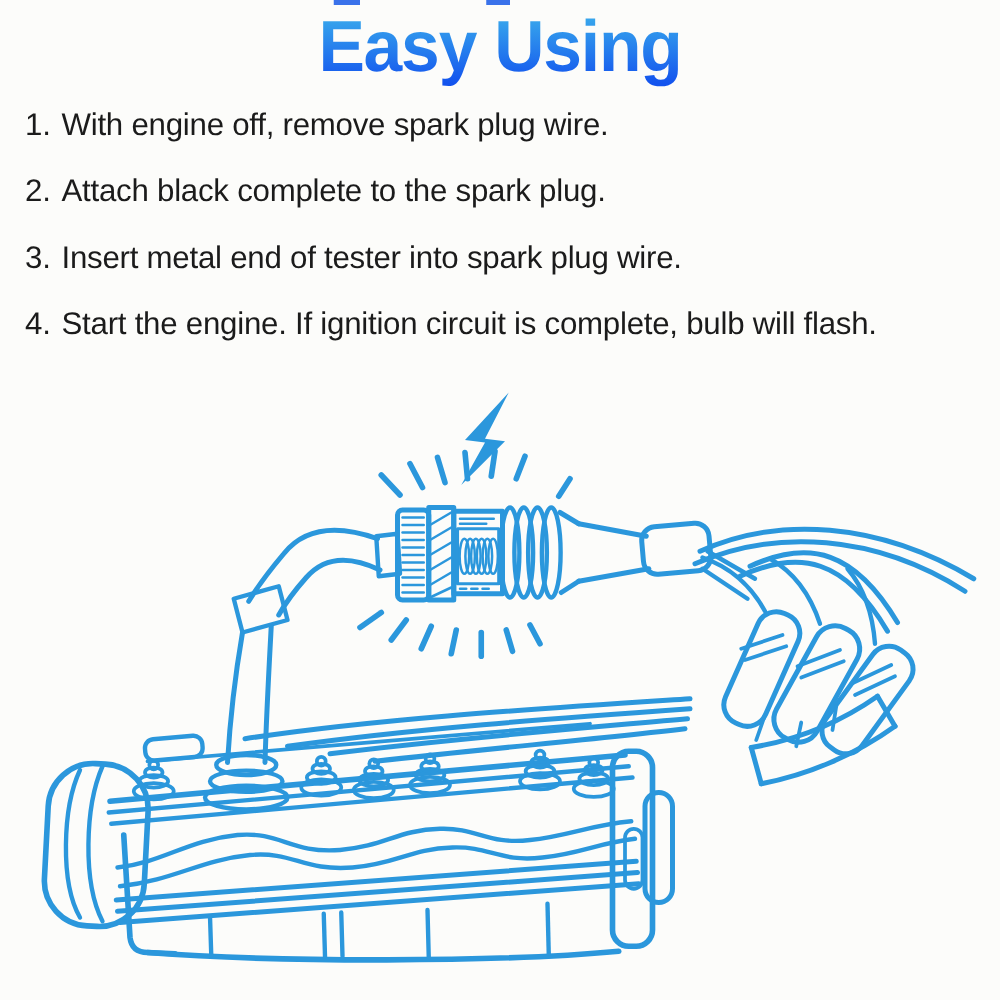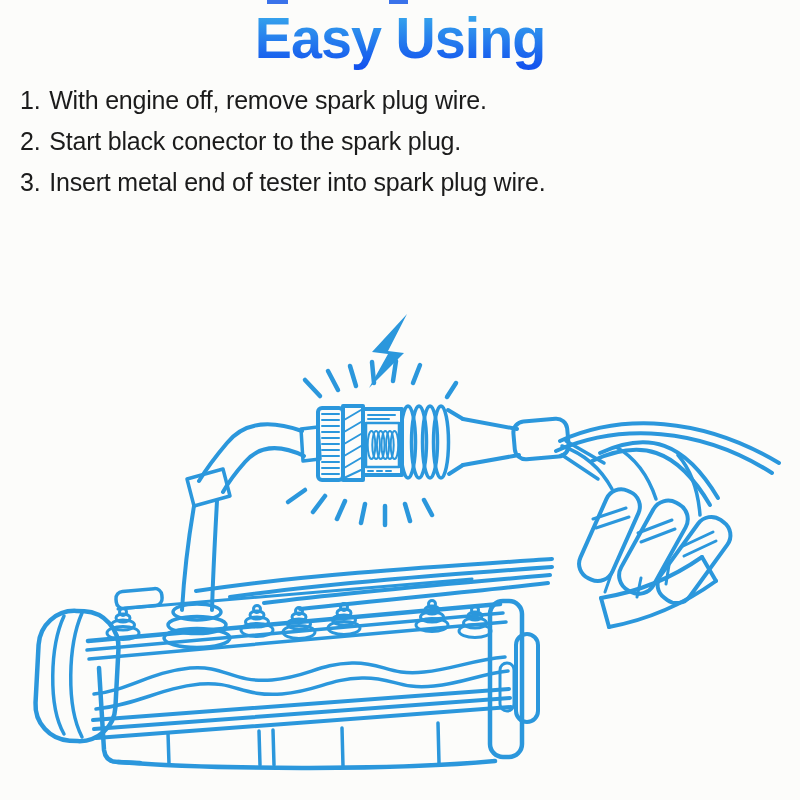--- a/index.html
+++ b/index.html
@@ -27,21 +27,21 @@
     font-size:58px;font-weight:900;letter-spacing:-1px;
     line-height:1.1;
     transform:scaleX(.96);
     background:linear-gradient(180deg,var(--title-gradient-top) 10%,var(--title-gradient-bottom) 95%);
     -webkit-background-clip:text;background-clip:text;
     color:transparent;
   }
   .steps{
     position:absolute;top:86px;left:20px;right:4px;
     list-style:none;
-    display:flex;flex-direction:column;gap:12px;
+    display:flex;flex-direction:column;gap:24px;
     font-size:25px;line-height:1.16;letter-spacing:-0.2px;
     color:var(--step-text);
     white-space:nowrap;
   }
   .step-number{margin-right:.35em;}
   .illustration{position:absolute;top:300px;left:0;width:800px;height:500px;}
   svg .ln{stroke:var(--illustration-line);fill:none;stroke-linecap:round;stroke-linejoin:round;}
   svg .fill{fill:var(--illustration-line);stroke:none;}
 </style>
 </head>
@@ -49,22 +49,23 @@
 
 <div class="page">
 
   <div class="fragment frag-a"></div>
   <div class="fragment frag-b"></div>
 
   <h1 class="title">Easy Using</h1>
 
   <ol class="steps">
     <li><span class="step-number">1.</span><span>With engine off, remove spark plug wire.</span></li>
-    <li><span class="step-number">2.</span><span>Start black conector to the spark plug.</span></li>
+    <li><span class="step-number">2.</span><span>Attach black complete to the spark plug.</span></li>
     <li><span class="step-number">3.</span><span>Insert metal end of tester into spark plug wire.</span></li>
+    <li><span class="step-number">4.</span><span>Start the engine. If ignition circuit is complete, bulb will flash.</span></li>
   </ol>
 
   <svg class="illustration" viewBox="0 300 800 500" role="img" aria-label="Blue line drawing of an in-line spark plug tester connected between a spark plug wire and the engine; a lightning bolt and flash rays show the bulb flashing, with spark plug wires and boots running to the engine block">
 
     <g>
 
       <rect class="ln" x="37" y="611" width="80" height="130" rx="36" stroke-width="4.5" transform="rotate(3 77 676)"></rect>
       <path class="ln" stroke-width="3.5" d="M64,616 C50,646 48,706 64,734"></path>
       <path class="ln" stroke-width="3.5" d="M82,613 C68,645 66,706 82,737"></path>
 

